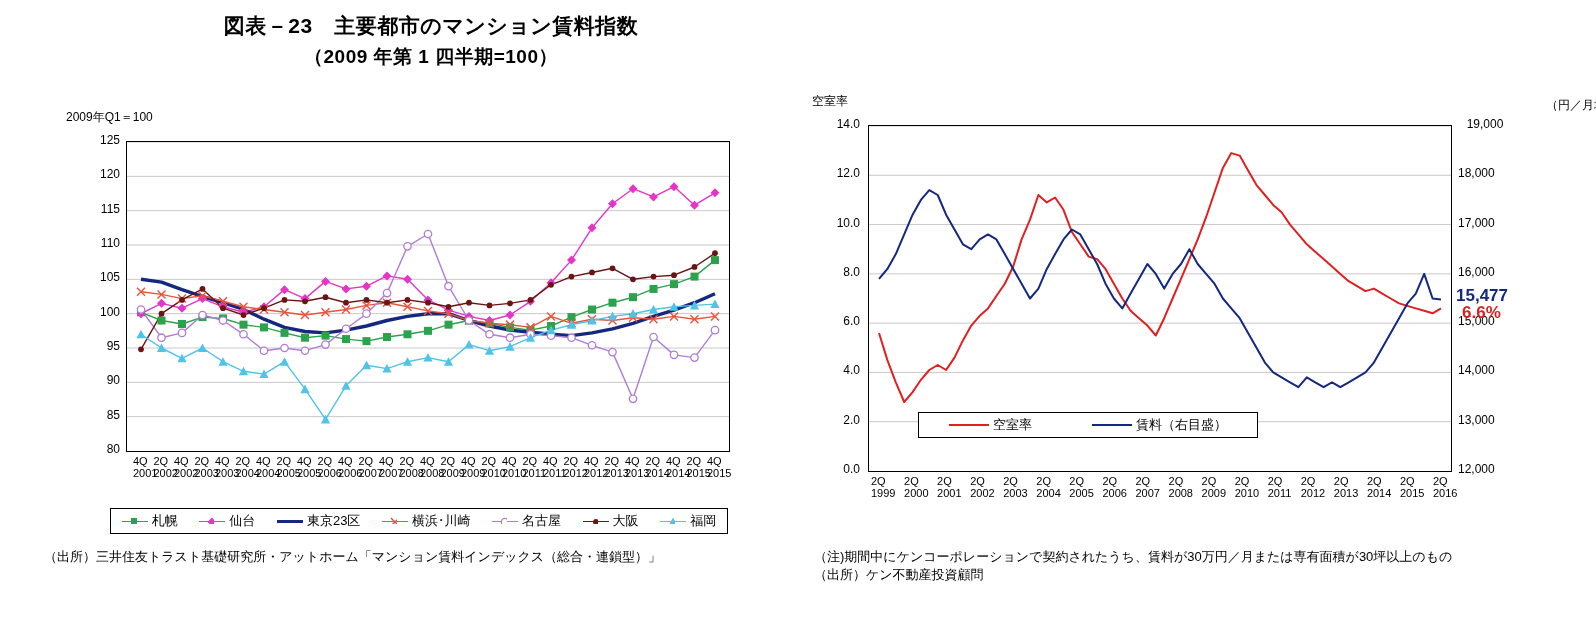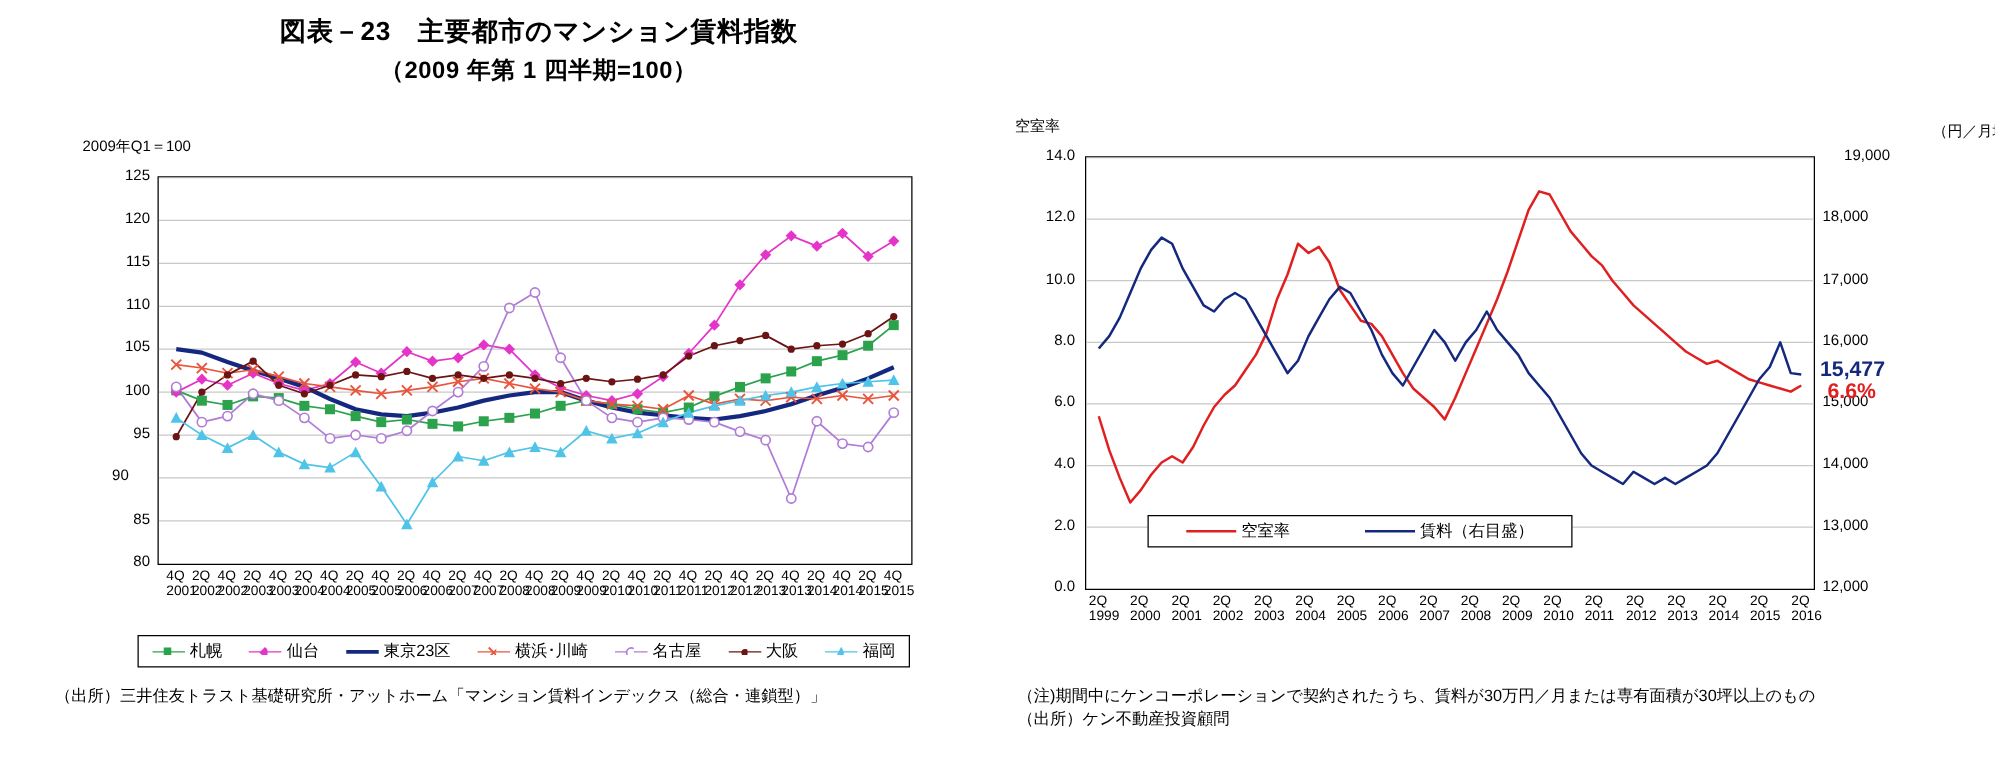--- a/index.html
+++ b/index.html
@@ -274,21 +274,21 @@
           <polygon points="526.5,162.94666666666672 531.1,171.5466666666667 521.9,171.5466666666667" fill="#4fc3e8"></polygon>
           <polygon points="547,160.20000000000002 551.6,168.8 542.4,168.8" fill="#4fc3e8"></polygon>
           <polygon points="567.5,158.82666666666665 572.1,167.42666666666665 562.9,167.42666666666665" fill="#4fc3e8"></polygon>
           <polygon points="588,157.4533333333333 592.6,166.05333333333328 583.4,166.05333333333328" fill="#4fc3e8"></polygon>
         </svg>
     </div>
 
     <div id="ylabL">
         <div class="axis-note" style="left: 94px; top: 442px; width: 26px; text-align: right;">80</div>
         <div class="axis-note" style="left: 94px; top: 407.667px; width: 26px; text-align: right;">85</div>
-        <div class="axis-note" style="left: 77px; top: 373.333px; width: 26px; text-align: right;">90</div>
+        <div class="axis-note" style="left: 94px; top: 373.333px; width: 26px; text-align: right;">90</div>
         <div class="axis-note" style="left: 94px; top: 339px; width: 26px; text-align: right;">95</div>
         <div class="axis-note" style="left: 94px; top: 304.667px; width: 26px; text-align: right;">100</div>
         <div class="axis-note" style="left: 94px; top: 270.333px; width: 26px; text-align: right;">105</div>
         <div class="axis-note" style="left: 94px; top: 236px; width: 26px; text-align: right;">110</div>
         <div class="axis-note" style="left: 94px; top: 201.667px; width: 26px; text-align: right;">115</div>
         <div class="axis-note" style="left: 94px; top: 167.333px; width: 26px; text-align: right;">120</div>
         <div class="axis-note" style="left: 94px; top: 133px; width: 26px; text-align: right;">125</div>
       </div>
 
     <div id="xlabL">
@@ -442,21 +442,21 @@
         <div class="axis-note" style="left: 28px; top: 117px; width: 42px; text-align: right;">14.0</div>
       </div>
     <div id="y2labR">
         <div class="axis-note" style="left: 668px; top: 462px; width: 54px; text-align: left;">12,000</div>
         <div class="axis-note" style="left: 668px; top: 412.714px; width: 54px; text-align: left;">13,000</div>
         <div class="axis-note" style="left: 668px; top: 363.429px; width: 54px; text-align: left;">14,000</div>
         <div class="axis-note" style="left: 668px; top: 314.143px; width: 54px; text-align: left;">15,000</div>
         <div class="axis-note" style="left: 668px; top: 264.857px; width: 54px; text-align: left;">16,000</div>
         <div class="axis-note" style="left: 668px; top: 215.571px; width: 54px; text-align: left;">17,000</div>
         <div class="axis-note" style="left: 668px; top: 166.286px; width: 54px; text-align: left;">18,000</div>
-        <div class="axis-note" style="left: 668px; top: 117px; width: 54px; text-align: right;">19,000</div>
+        <div class="axis-note" style="left: 668px; top: 117px; width: 54px; text-align: center;">19,000</div>
       </div>
     <div id="xlabR">
         <div class="vtick" style="left: 81px; top: 476px;">2Q
 1999</div>
         <div class="vtick" style="left: 114.059px; top: 476px;">2Q
 2000</div>
         <div class="vtick" style="left: 147.118px; top: 476px;">2Q
 2001</div>
         <div class="vtick" style="left: 180.176px; top: 476px;">2Q
 2002</div>

